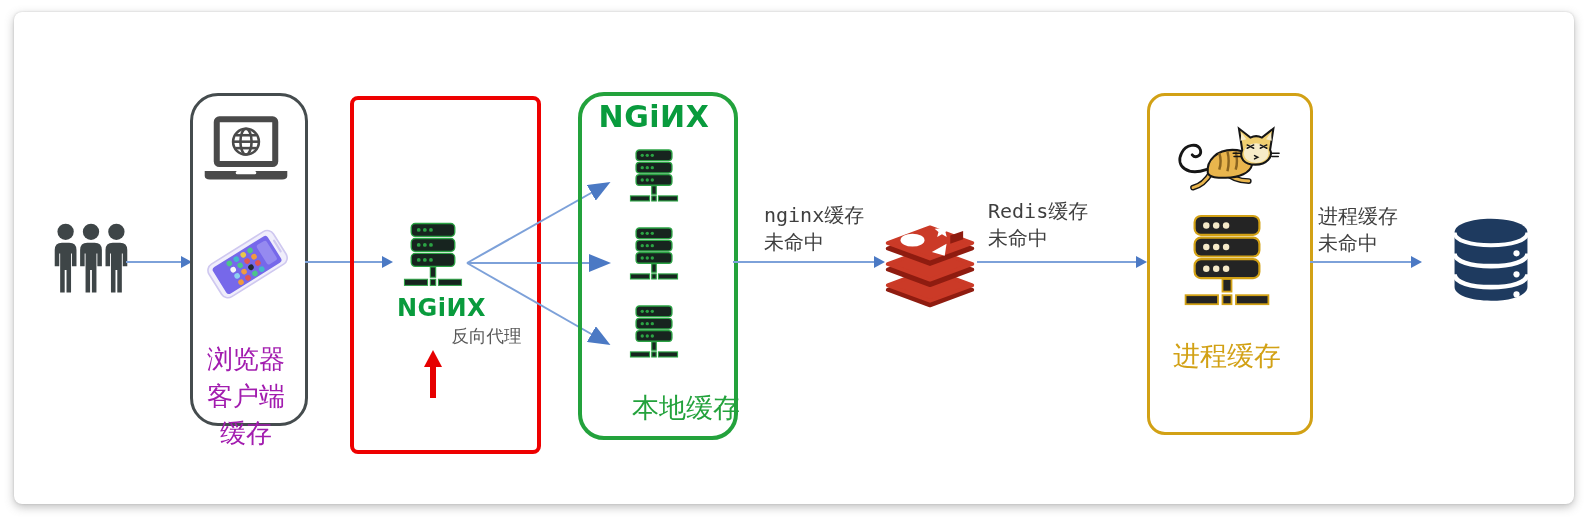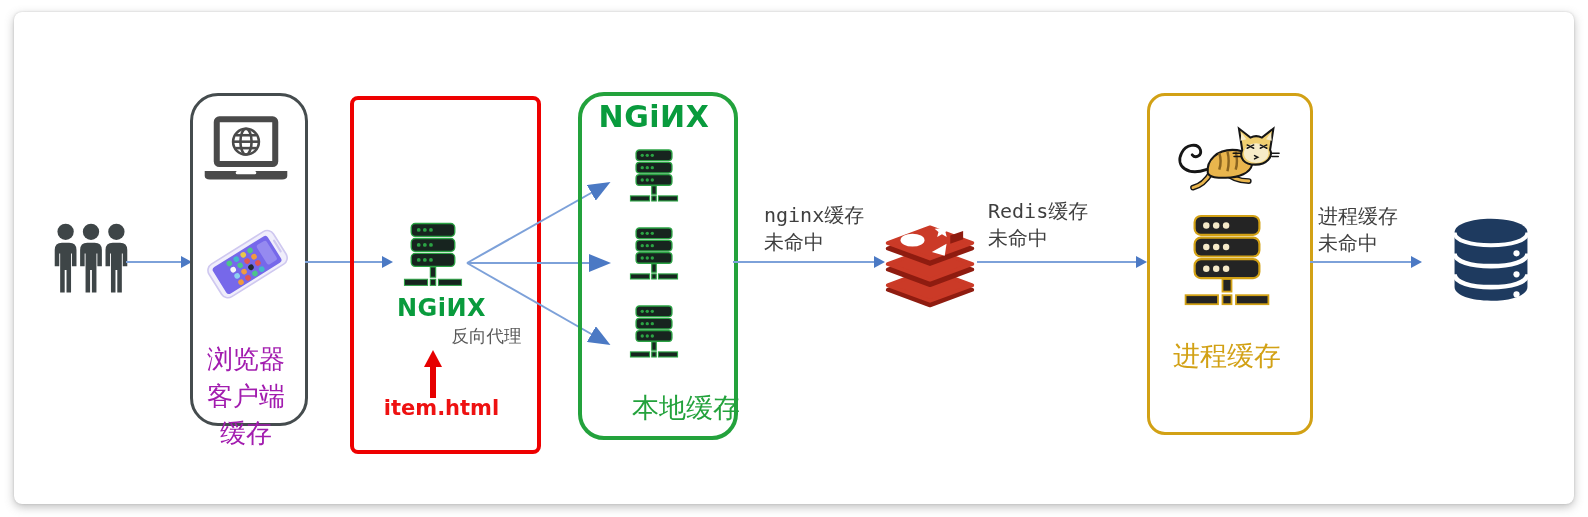--- a/index.html
+++ b/index.html
@@ -136,21 +136,20 @@
   </svg>
 
   <div class="abs nginx-word proxy-word">NGiИX</div>
   <div class="abs proxy-sub">反向代理</div>
 
   <svg class="abs" style="left:424px;top:350px" width="18" height="48" viewBox="0 0 18 48">
     <polygon points="9,0 0,17 18,17" fill="#e60000"></polygon>
     <rect x="6" y="15" width="6" height="33" fill="#e60000"></rect>
   </svg>
 
-  <div class="abs item-html">item.html</div>
 
   <svg class="abs" style="left:463px;top:166px" width="156" height="192" viewBox="0 0 156 192">
     <defs>
       <marker id="ah" markerWidth="11" markerHeight="9" refX="9" refY="4.5" orient="auto">
         <path d="M0,0 L11,4.5 L0,9 z" fill="#4b79c4"></path>
       </marker>
     </defs>
     <g stroke="#7da1d9" stroke-width="2">
       <line x1="4" y1="97" x2="144" y2="18" marker-end="url(#ah)"></line>
       <line x1="4" y1="97" x2="144" y2="97" marker-end="url(#ah)"></line>

